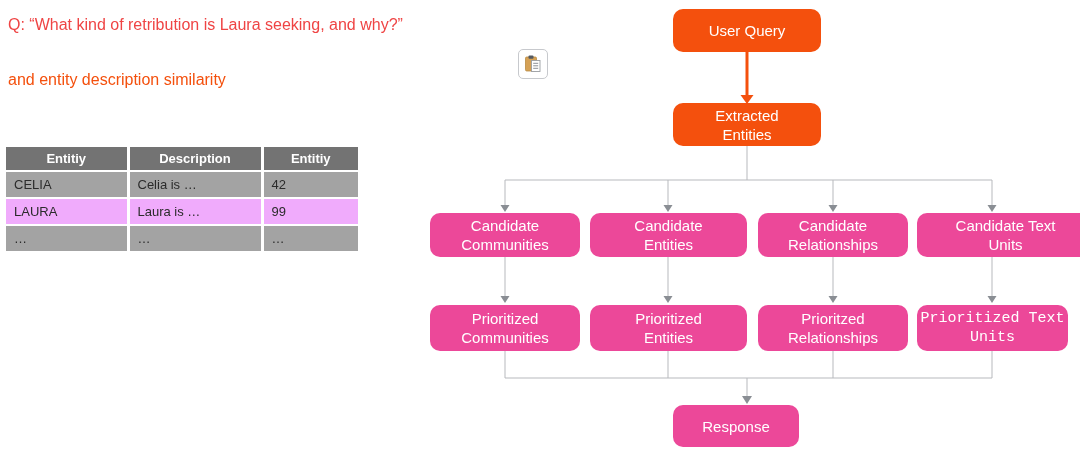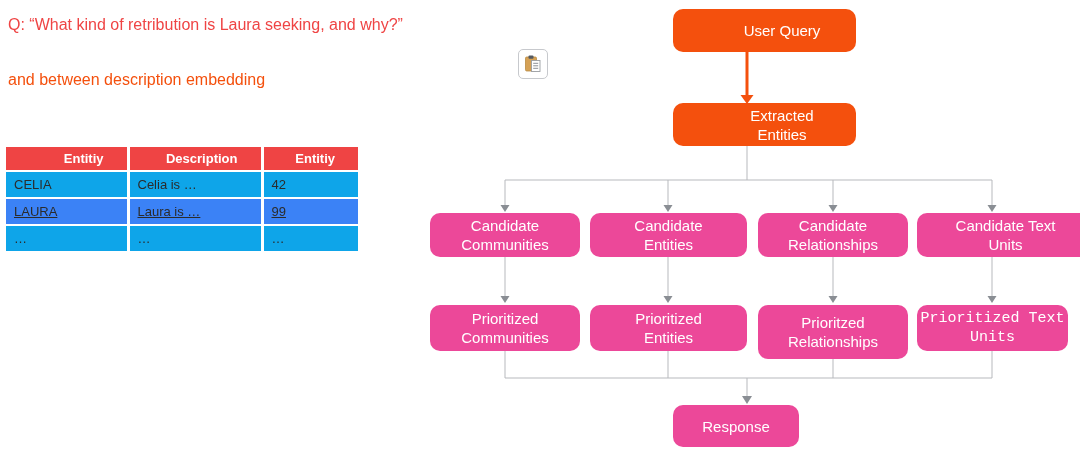--- a/index.html
+++ b/index.html
@@ -18,35 +18,35 @@
   .paste-btn {
     position:absolute; left:518px; top:49px; width:30px; height:30px;
     background:#ffffff; border:1px solid #c7c9cd; border-radius:5px;
     display:flex; align-items:center; justify-content:center; padding:0; cursor:pointer;
   }
   .etable {
     position:absolute; left:6px; top:147px; width:352px;
     border-collapse:collapse; font-size:13px; table-layout:fixed;
   }
   .etable th {
-    background:#ef4444; color:#ffffff; text-align:right; font-weight:bold;
+    background:#737373; color:#ffffff; text-align:center; font-weight:bold;
     padding:3px 23px; height:17px;
   }
   .etable td { color:#2b2b2b; padding:4px 8px; height:17px; overflow:hidden; }
   .etable th, .etable td { border-bottom:2px solid #ffffff; }
   .etable th:not(:last-child), .etable td:not(:last-child) { border-right:3px solid #ffffff; }
-  .etable tr.odd  td { background:#0ea5e9;margin-left:48px; }
-  .etable tr.even td { background:#3b82f6;text-decoration:underline; }
+  .etable tr.odd  td { background:#a3a3a3;margin-left:48px; }
+  .etable tr.even td { background:#f0abfc; }
 
   .node {
     position:absolute; display:flex; align-items:center; justify-content:center;
     text-align:center; color:#ffffff; font-size:15px; line-height:19px;
     border-radius:10px; white-space:pre-line; z-index:2;
   }
-  .node.orange { background:#F4500D;padding-left:35px; }
+  .node.orange { background:#F4500D; }
   .node.gray   { background:#ec4899; }
 
   .connectors { position:absolute; left:0; top:0; z-index:1; }
 </style>
 </head>
 <body>
 
 <div class="stage">
 
   <svg class="connectors" width="1080" height="453" viewBox="0 0 1080 453">
@@ -60,21 +60,21 @@
     <path d="M505,257 V297 M668,257 V297 M833,257 V297 M992,257 V297" stroke="#B7B9BD" stroke-width="1" fill="none"></path>
     <path d="M500.5,296 h9 l-4.5,7 Z M663.5,296 h9 l-4.5,7 Z M828.5,296 h9 l-4.5,7 Z M987.5,296 h9 l-4.5,7 Z" fill="#8A8E94"></path>
 
     <path d="M505,351 V378 H992 V351 M668,351 V378 M833,351 V378 M747,378 V396" stroke="#B7B9BD" stroke-width="1" fill="none"></path>
     <path d="M742,396 h10 l-5,8 Z" fill="#8A8E94"></path>
   </svg>
 
   <div class="question">Q: “What kind of retribution is Laura seeking, and why?”</div>
 
   <div class="subtitle">
-    <div>and between description embedding</div>
+    <div>and entity description similarity</div>
   </div>
 
   <button class="paste-btn">
     <svg width="20" height="20" viewBox="0 0 20 20">
       <rect x="2.5" y="3" width="11" height="14" rx="1.2" fill="#D5A155" stroke="#B98A43" stroke-width="0.8"></rect>
       <rect x="5.5" y="1.5" width="5" height="3.2" rx="1" fill="#55595f"></rect>
       <rect x="8.5" y="6.5" width="8.5" height="11" fill="#ffffff" stroke="#9a9da2" stroke-width="0.9"></rect>
       <path d="M10.2,9.3 h5 M10.2,11.8 h5 M10.2,14.3 h5" stroke="#8d9096" stroke-width="1"></path>
     </svg>
   </button>
@@ -122,20 +122,20 @@
 Entities</div>
   <div class="node gray" style="left:758px;top:213px;width:150px;height:44px;">Candidate
 Relationships</div>
   <div class="node gray" style="left:917px;top:213px;width:177px;height:44px;">Candidate Text
 Units</div>
 
   <div class="node gray" style="left:430px;top:305px;width:150px;height:46px;">Prioritized
 Communities</div>
   <div class="node gray" style="left:590px;top:305px;width:157px;height:46px;">Prioritized
 Entities</div>
-  <div class="node gray" style="left:758px;top:305px;width:150px;height:54px;">Prioritzed
+  <div class="node gray" style="left:758px;top:305px;width:150px;height:46px;">Prioritzed
 Relationships</div>
   <div class="node gray" style="left:917px;top:305px;width:151px;height:46px;font-family:Liberation Mono, monospace;">Prioritized Text
 Units</div>
 
   <div class="node gray" style="left:673px;top:405px;width:126px;height:42px;">Response</div>
 
 </div>
 
 </body></html>

